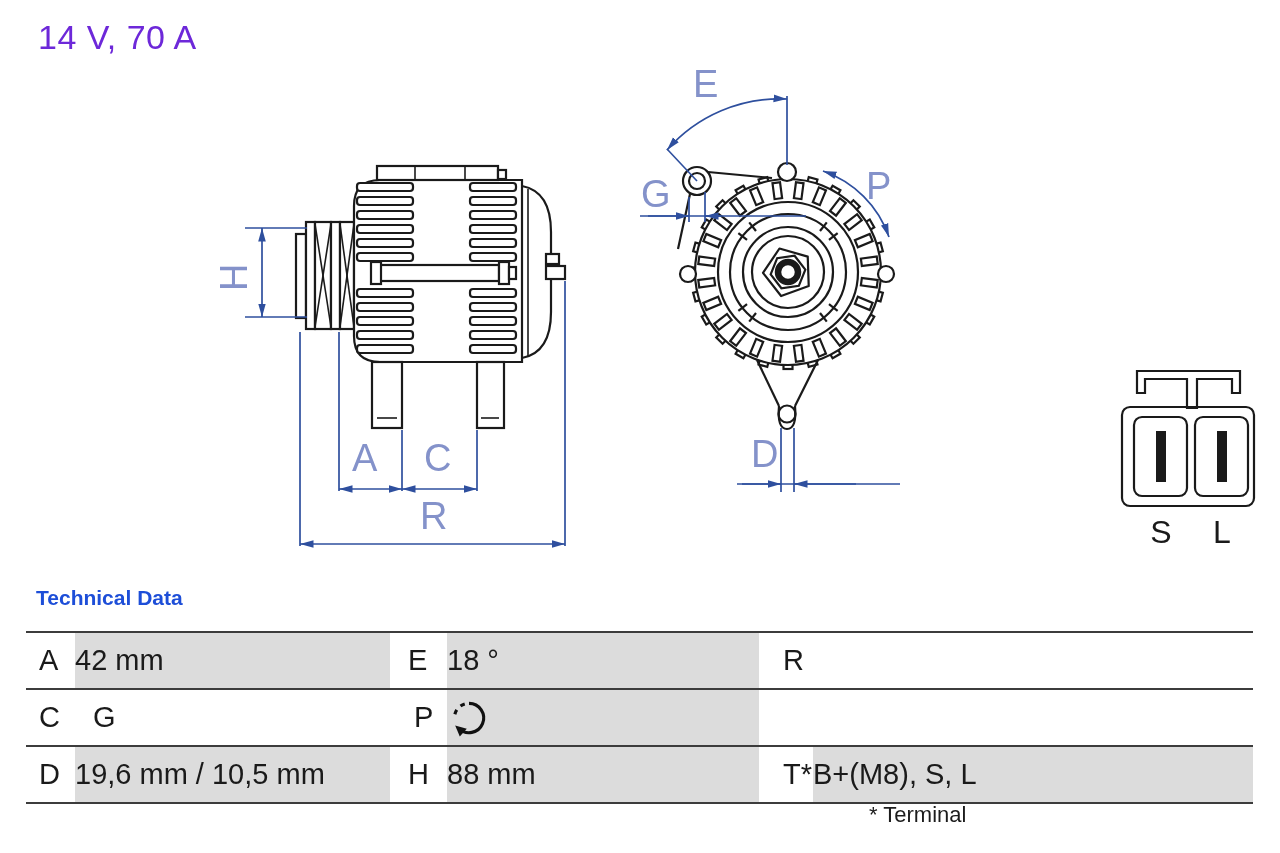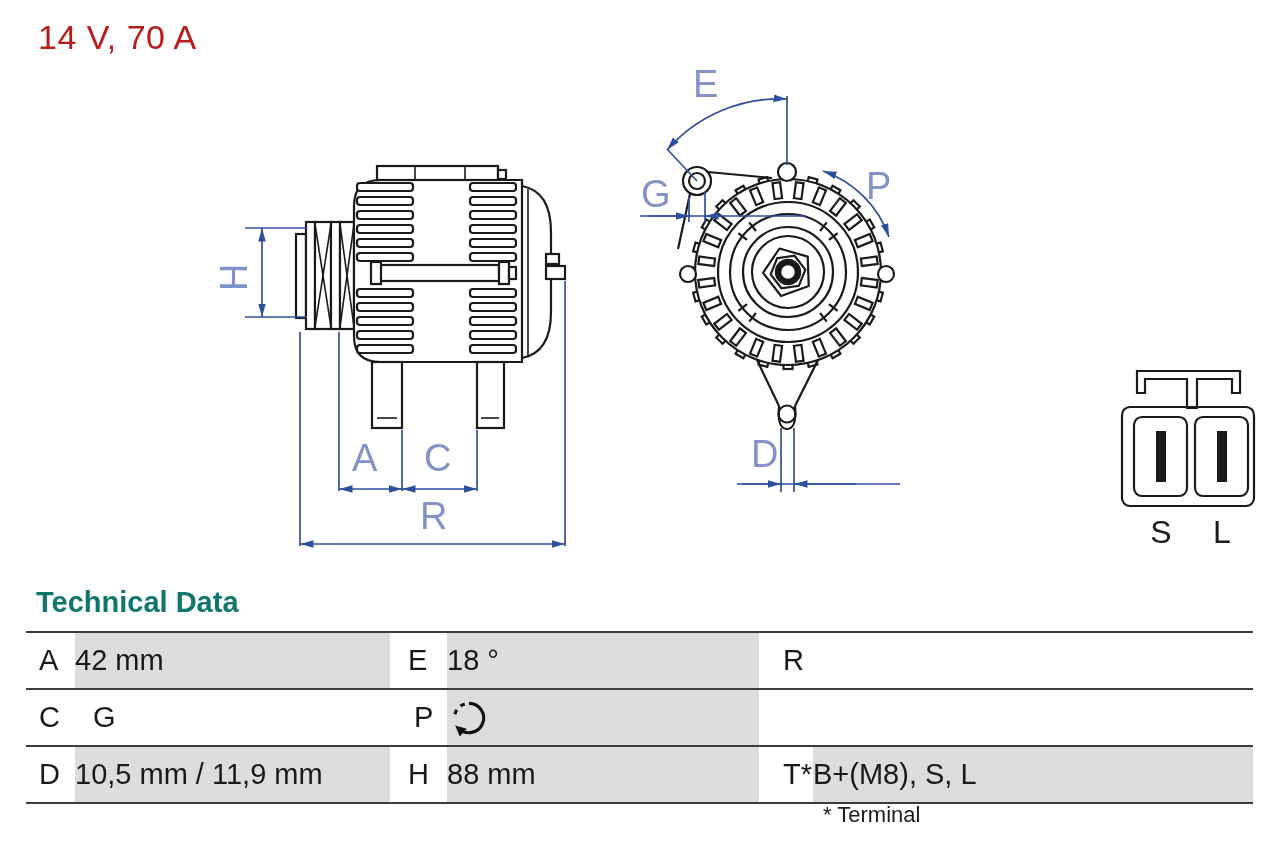--- a/index.html
+++ b/index.html
@@ -4,47 +4,47 @@
 <style>
   :root{
     --draw:#1a1a1a; --dim:#2e4f9e; --dimlabel:#8492ca;
     --cellbg:#dcdcdc; --rowline:#3c3c3c; --txt:#1a1a1a;
   }
   html,body{margin:0;padding:0;}
   body{width:1280px;height:853px;position:relative;background:#ffffff;
        font-family:"Liberation Sans",sans-serif;color:var(--txt);overflow:hidden;}
 
   .rating{position:absolute;left:38px;top:18px;font-size:34px;font-weight:500;
-          letter-spacing:.5px;color:#b91c1c;}
+          letter-spacing:.5px;color:#6d28d9;}
 
   svg.draw{position:absolute;left:0;top:0;}
 
   
   .shape-k{fill:#fff;stroke:var(--draw);stroke-width:2.2px;}
   .stroke-k{fill:none;stroke:var(--draw);stroke-width:2.2px;}
   .thin-k{fill:none;stroke:var(--draw);stroke-width:1.6px;}
   .fill-k{fill:var(--draw);stroke:none;}
   .dim{fill:none;stroke:var(--dim);stroke-width:1.7px;}
   .dimtext{fill:var(--dimlabel);font-family:"Liberation Sans",sans-serif;font-size:38px;}
   .arrowhead{fill:var(--dim);}
 
   
-  .tech-title{position:absolute;left:36px;top:586px;font-size:29px;font-weight:bold;color:#0f766e;}
+  .tech-title{position:absolute;left:36px;top:586px;font-size:21px;font-weight:bold;color:#1d4ed8;}
   .tech-table{position:absolute;left:26px;top:631px;width:1227px;
               border-top:2px solid var(--rowline);border-bottom:2px solid var(--rowline);}
   .tr{display:grid;grid-template-columns:49px 315px 57px 312px 54px 440px;height:55px;}
   .tr + .tr{border-top:2px solid var(--rowline);}
   .td{display:flex;align-items:center;font-size:29px;color:var(--txt);white-space:nowrap;}
   .td.k{background:#fff;}
   .td.v{background:var(--cellbg);}
   .k.c1{padding-left:13px;}
   .k.c2{padding-left:18px;}
   .k.c3{padding-left:24px;}
   .roticon{display:block;}
-  .footnote{position:absolute;left:823px;top:802px;font-size:22px;color:#1c1c1c;}
+  .footnote{position:absolute;left:869px;top:802px;font-size:22px;color:#1c1c1c;}
 </style>
 </head>
 <body>
 
 <div class="rating">14 V, 70 A</div>
 
 <svg class="draw" width="1280" height="580" viewBox="0 0 1280 580">
   <defs>
     <marker id="ar" markerUnits="userSpaceOnUse" markerWidth="14" markerHeight="10" viewBox="0 0 14 10" refX="13.5" refY="5" orient="auto-start-reverse">
       <path d="M0,1.2 L13.5,5 L0,8.8 Z" class="arrowhead"></path>
@@ -288,21 +288,21 @@
     <div class="td v">
       <svg class="roticon" width="44" height="44" viewBox="0 0 42 42">
         <path d="M21,7 A14,14 0 1 1 11.1,30.9" fill="none" stroke="#111" stroke-width="3"></path>
         <path d="M7.5,17.4 A14,14 0 0 1 17.4,7.5" fill="none" stroke="#111" stroke-width="3" stroke-dasharray="4.5 5"></path>
         <polygon points="7.8,28.2 18.9,31.3 12.2,38.6" fill="#111"></polygon>
       </svg>
     </div>
   </div>
   <div class="tr">
     <div class="td k c1">D</div>
-    <div class="td v">10,5 mm / 11,9 mm</div>
+    <div class="td v">19,6 mm / 10,5 mm</div>
     <div class="td k c2">H</div>
     <div class="td v">88 mm</div>
     <div class="td k c3">T*</div>
     <div class="td v">B+(M8), S, L</div>
   </div>
 </div>
 
 <div class="footnote">* Terminal</div>
 
 </body></html>

